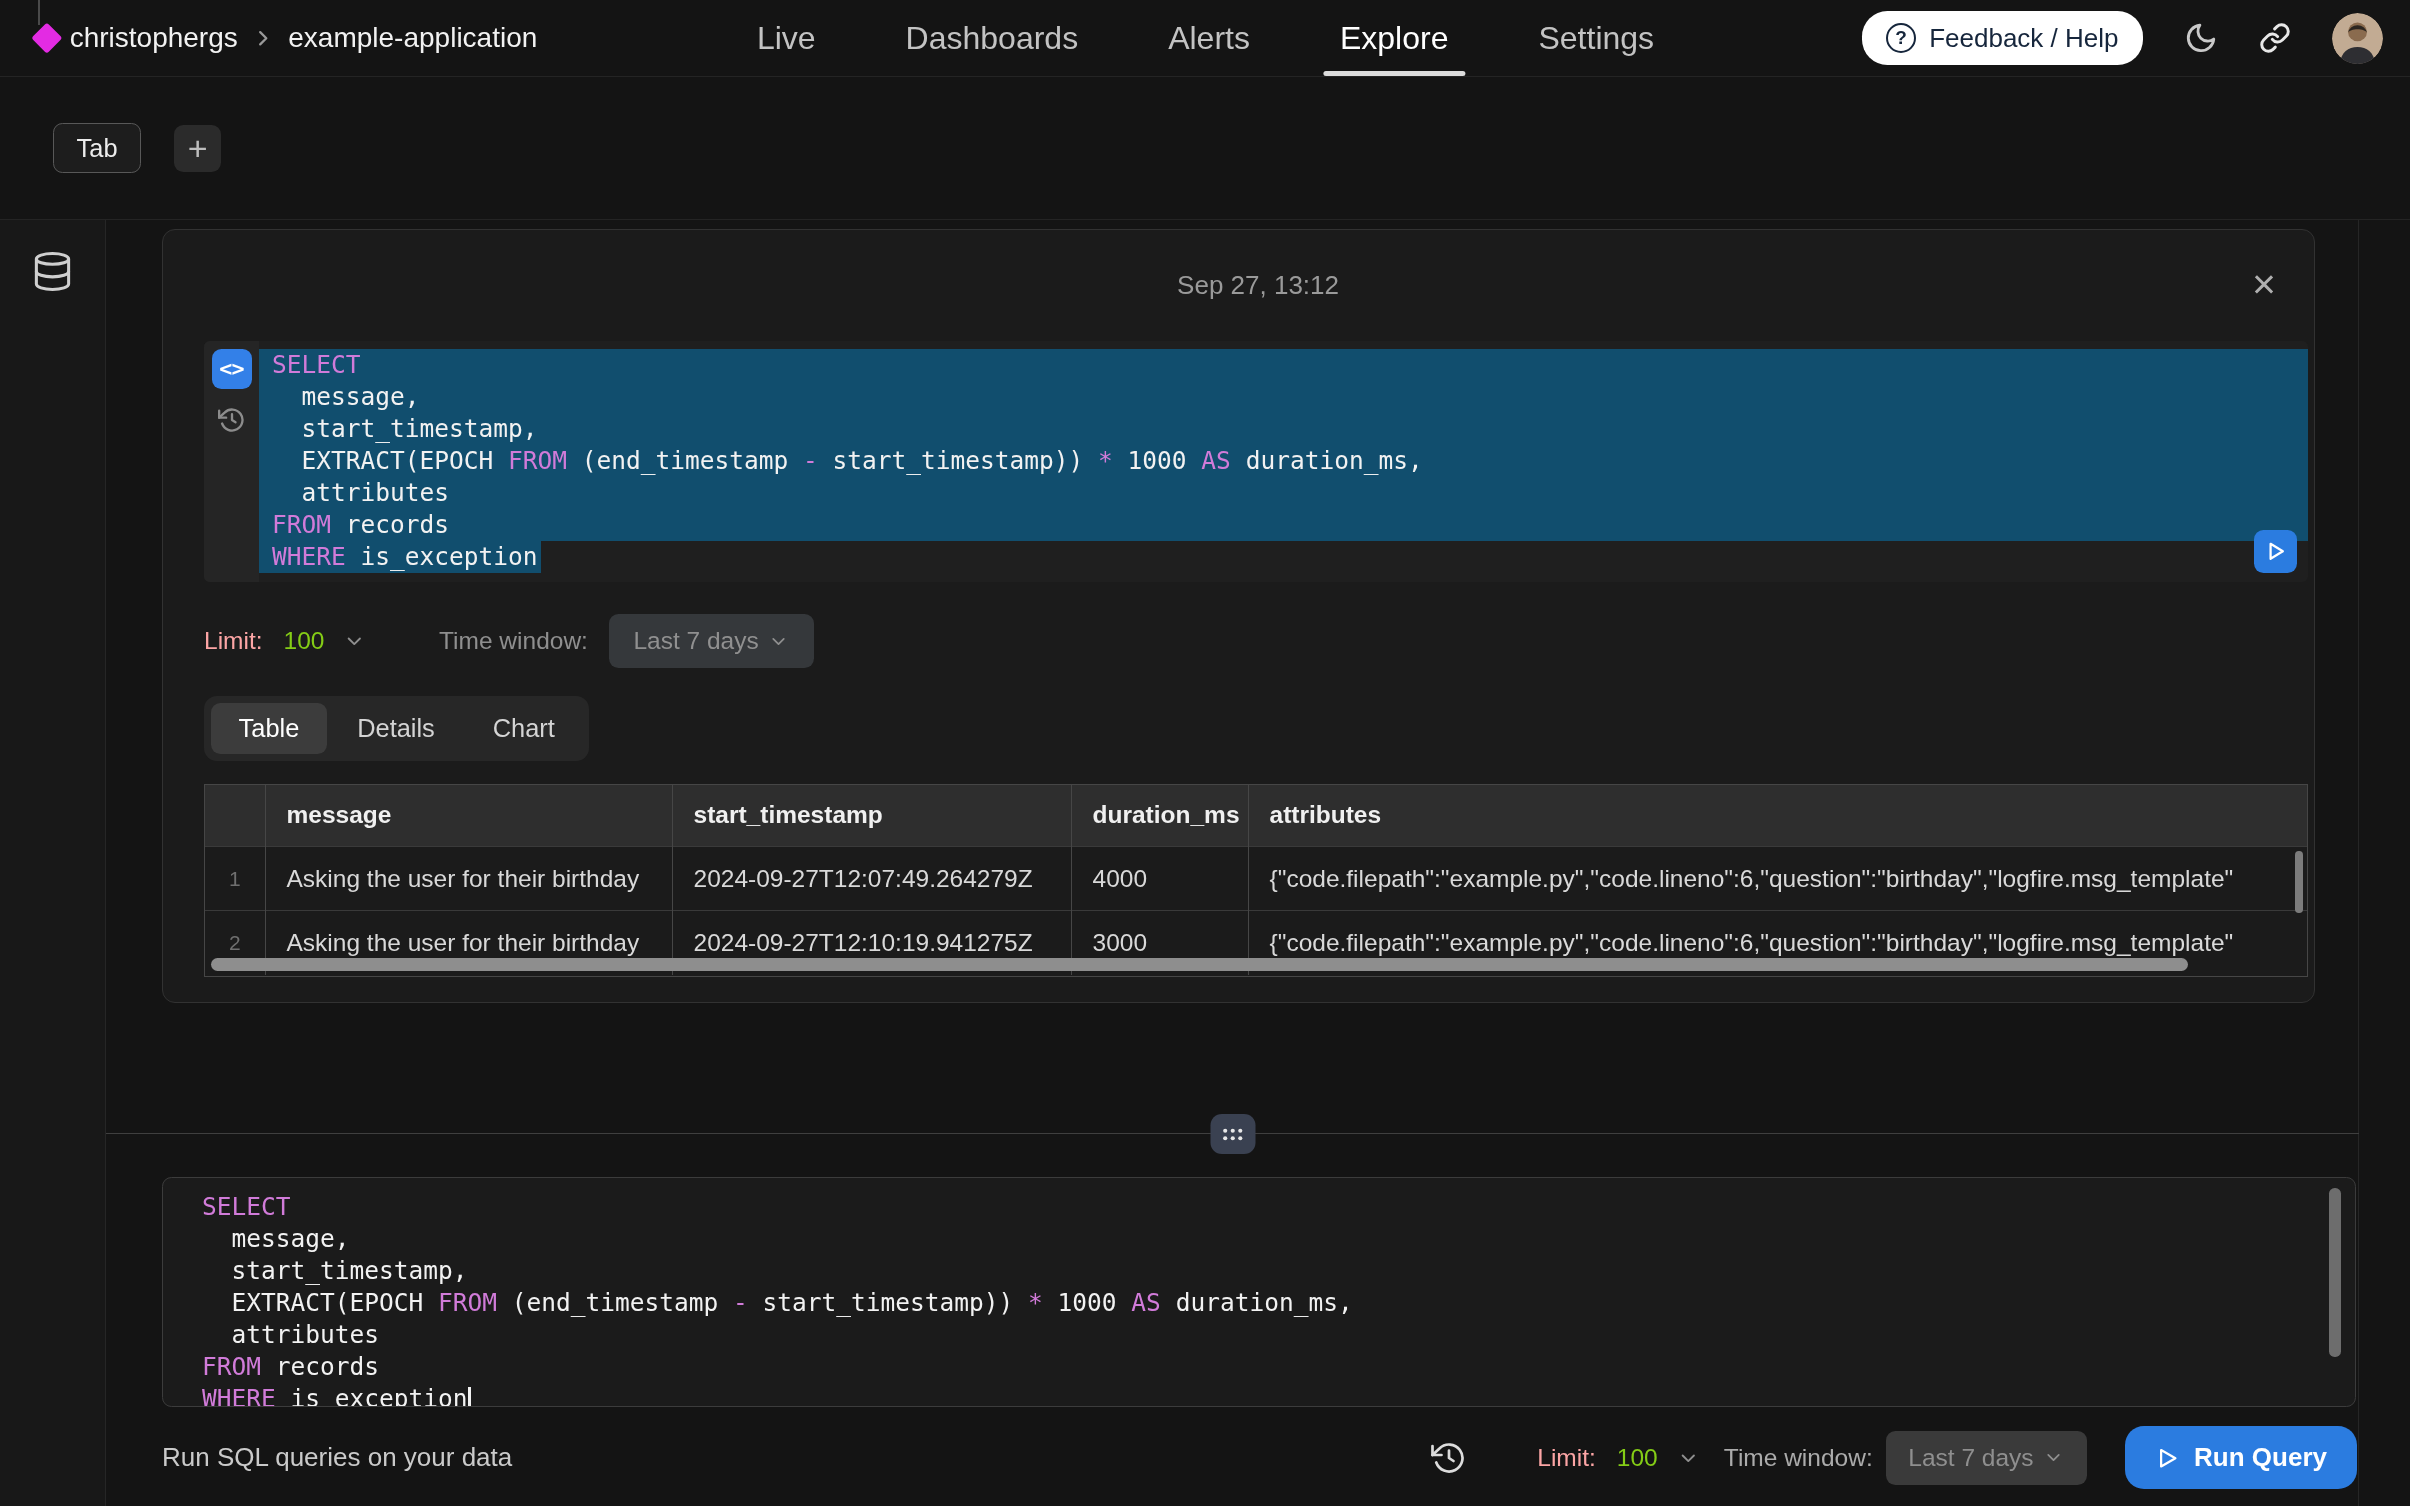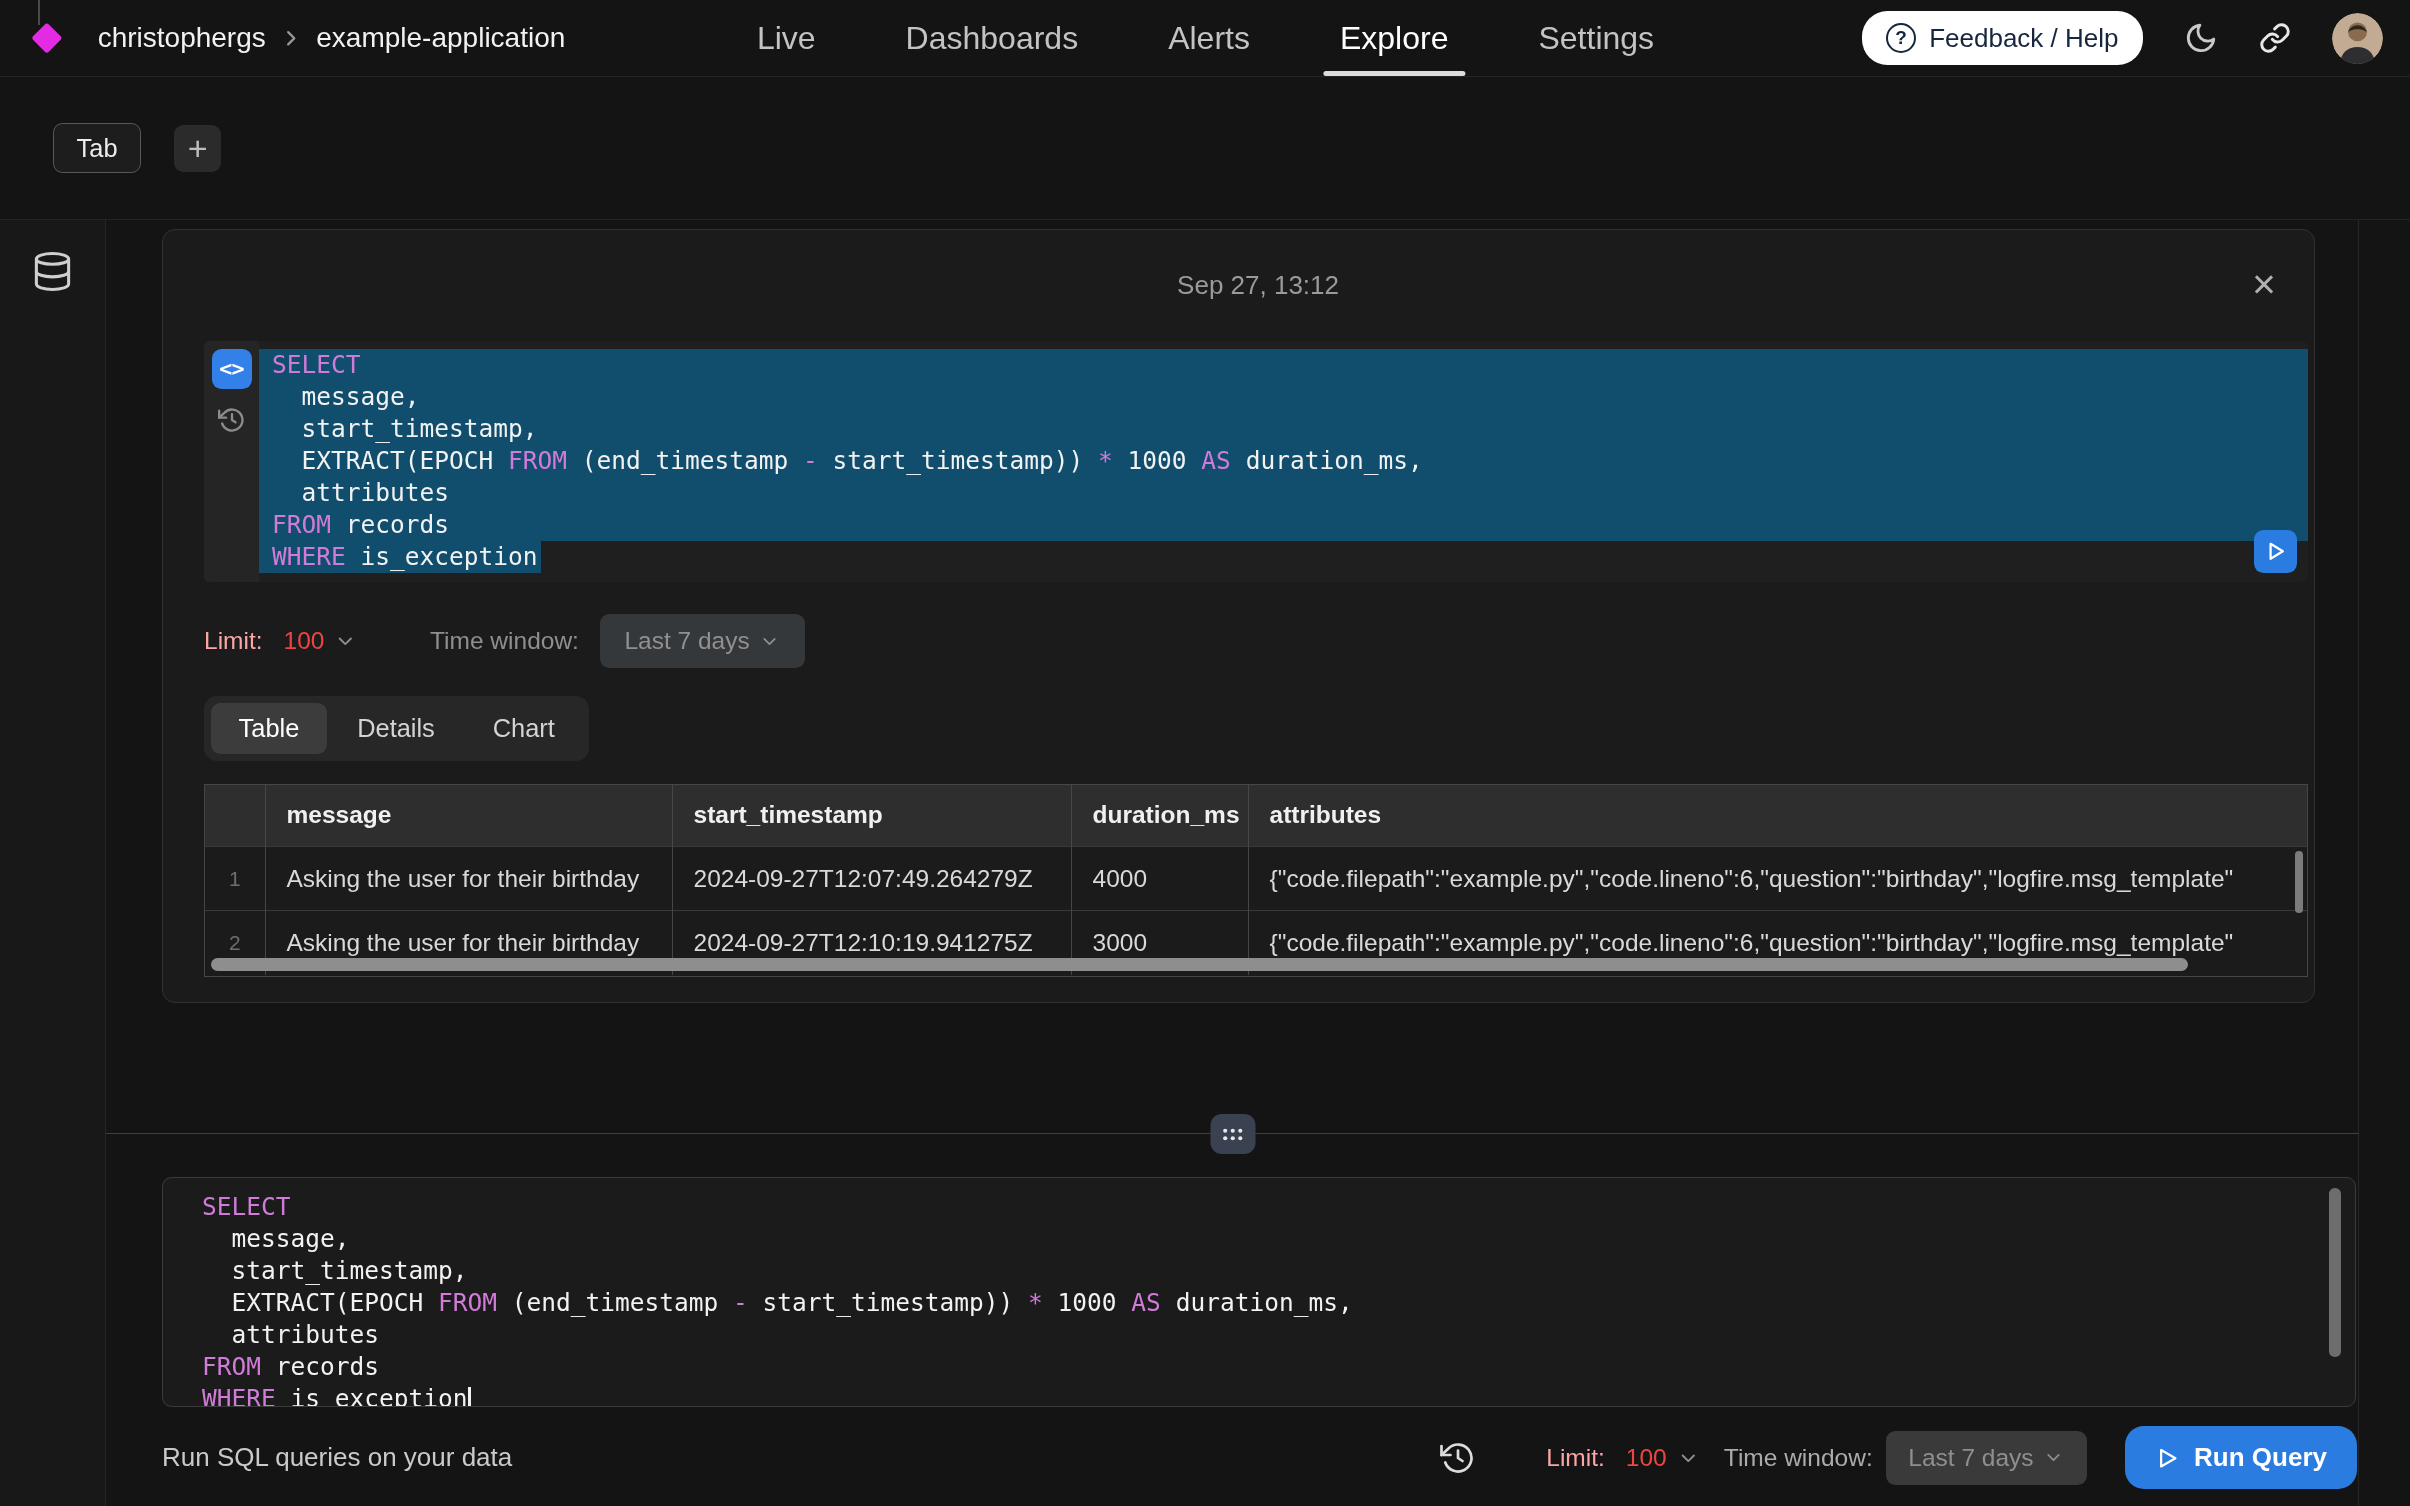--- a/index.html
+++ b/index.html
@@ -10,21 +10,21 @@
   }
   html,body{ background:#000; }
   .app{
     position:relative; width:2411px; height:1507px; background:var(--bg); overflow:hidden;
     font-family:"Liberation Sans", sans-serif; color:var(--txt);
   }
   
   .topnav{ height:77px; display:flex; align-items:center; padding:0 28px; border-bottom:0.9px solid #242424; position:relative; }
   .logo-pin{ position:absolute; left:38px; top:0; width:1.9px; height:24.5px; background:#4a4a4a; }
   .logo{ width:21.7px; height:21.7px; background:var(--logo_pink); transform:rotate(45deg); border-radius:2.8px; margin:0 7.5px; }
-  .crumbs{ display:flex; align-items:center; gap:13px; margin-left:33px; font-size:28px; }
+  .crumbs{ display:flex; align-items:center; gap:13px; margin-left:5px; font-size:28px; }
   .crumb{ color:#f2f2f2; }
   .crumb-sep{ color:#9a9a9a; display:flex; align-items:center; }
   .nav-center{ position:absolute; left:50%; top:0; height:100%; transform:translateX(-50%); display:flex; gap:90px; }
   .nav-item{ height:100%; display:flex; align-items:center; font-size:32px; color:#c3c3c3; position:relative; cursor:pointer;text-align:center; }
   .nav-item.active{ color:#ffffff; }
   .nav-item.active::after{ content:""; position:absolute; left:-17px; right:-17px; bottom:0; height:4.7px; background:#dcdcdc; border-radius:2.8px; }
   .nav-right{ margin-left:auto; display:flex; align-items:center; gap:41px; }
   .feedback-btn{ display:flex; align-items:center; gap:13px; background:#ffffff; color:#16263c; border-radius:25.4px; padding:11.3px 24.5px; font-size:26px; font-weight:500; cursor:pointer; }
   .q-icon{ width:30px; height:30px; border:2.4px solid #16263c; border-radius:50%; display:flex; align-items:center; justify-content:center; font-size:19px; font-weight:700; }
   .icon-btn{ display:flex; align-items:center; justify-content:center; color:#cdcdcd; cursor:pointer; }
@@ -52,21 +52,21 @@
   .li.sel{ background:var(--selection_teal); }
   .li.sel-last{ display:inline-block; padding-right:3.8px; }
   .kw{ color:var(--keyword_pink); }
   .play-btn{ position:absolute; right:11.3px; bottom:9.4px; width:43px; height:43px; border-radius:9.4px; background:var(--accent_blue); display:flex; align-items:center; justify-content:center; cursor:pointer; }
   .caret{ display:inline-block; width:2.8px; height:26px; background:#f0f0f0; vertical-align:text-bottom; margin-left:0.9px; }
   
   .result-row{ margin-top:32px; display:flex; align-items:center; font-size:24.5px; padding-right:17px; }
   .summary{ color:#8f8f8f; flex:1; }
   .meta{ display:flex; align-items:center; }
   .meta-label{ color:#fca5a5; }
-  .dd-plain{ display:flex; align-items:center; gap:10px; margin-left:21px; color:#ef4444; cursor:pointer; }
+  .dd-plain{ display:flex; align-items:center; gap:19px; margin-left:21px; color:#84cc16; cursor:pointer; }
   .chev{ color:#8f8f8f; display:flex; align-items:center; }
   .tw-label{ margin-left:73px; color:#8f8f8f; }
   .tw-box{ margin-left:21px; background:#35383b; border-radius:9.4px; padding:13px 24.5px; color:#909090; display:flex; align-items:center; gap:9.4px; cursor:pointer; }
   
   .view-tabs{ margin-top:28px; display:inline-flex; background:#272727; border-radius:13px; padding:6.6px; gap:1.9px; font-size:25.4px;align-items:flex-end; }
   .seg{ padding:11.3px 28px; color:#d4d4d4; border-radius:9.4px; cursor:pointer; }
   .seg.active{ background:#3c3c3c; color:#ffffff; }
   
   .table-wrap{ margin-top:22.6px; width:calc(100% - 3.8px); height:193px; border:0.9px solid var(--tborder); position:relative; overflow:hidden; }
   table{ border-collapse:collapse; table-layout:fixed; width:100%; font-size:24.5px; }

